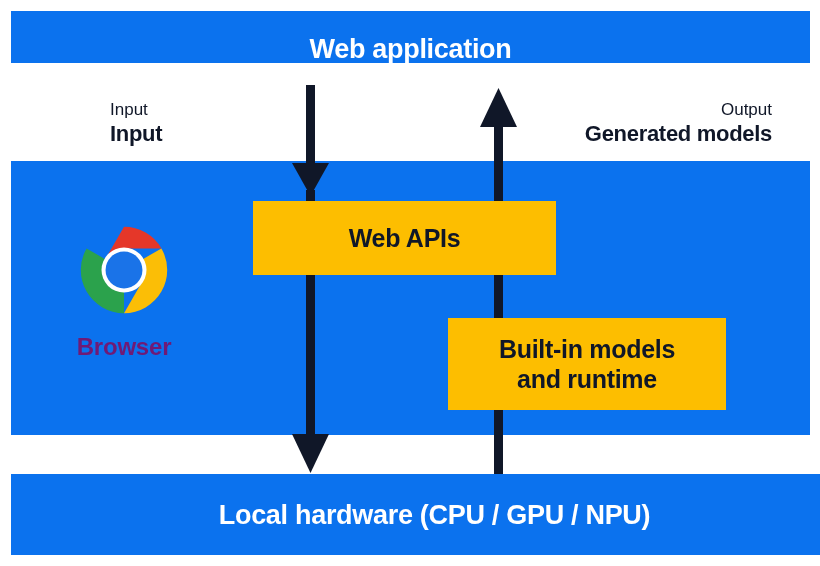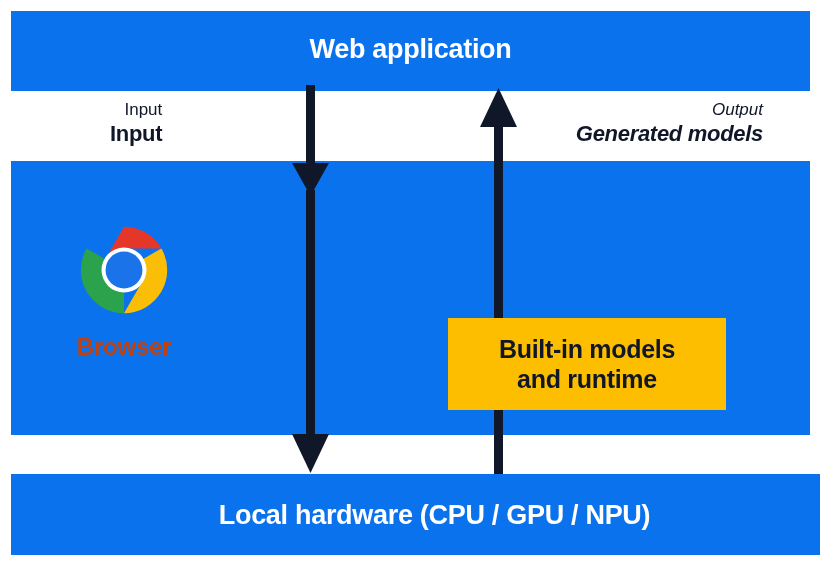--- a/index.html
+++ b/index.html
@@ -20,21 +20,21 @@
 
   
   .band {
     position: absolute;
     background: #0b72ee;
   }
   #band-web-application {
     left: 11px;
     top: 11px;
     width: 799px;
-    height: 80px;
+    height: 52px;
   }
   #band-browser {
     left: 11px;
     top: 161px;
     width: 799px;
     height: 274px;
   }
   #band-local-hardware {
     left: 11px;
     top: 474px;
@@ -114,21 +114,21 @@
     top: 0;
     width: 90px;
     height: 90px;
   }
   #browser-label {
     position: absolute;
     left: 0;
     right: 0;
     top: 108px;
     text-align: center;
-    color: #c2410c;
+    color: #701a75;
     font-size: 24px;
     font-weight: bold;
     letter-spacing: -0.2px;
   }
 
   
   .annot {
     position: absolute;
     color: #101728;
     white-space: nowrap;
@@ -142,27 +142,26 @@
   .annot .annot-value {
     display: block;
     font-size: 22px;
     font-weight: bold;
     line-height: 1.25;
     letter-spacing: -0.3px;
   }
   #annot-input {
     left: 110px;
     top: 99px;
-    text-align: right;
+    text-align: left;
   }
   #annot-output {
-    right: 57px;
+    right: 48px;
     top: 99px;
     text-align: right;
-    font-style: italic;
   }
 </style>
 </head>
 <body>
 
 <div id="diagram">
 
   <div class="band" id="band-web-application">
     <div class="band-title">Web application</div>
   </div>
@@ -181,20 +180,23 @@
       <rect class="arrow-path" x="306" y="190" width="9" height="246"></rect>
       <polygon class="arrow-path" points="292,434 329,434 310.5,473"></polygon>
     </g>
 
     <g>
       <rect class="arrow-path" x="494" y="120" width="9" height="354"></rect>
       <polygon class="arrow-path" points="480,127 517,127 498.5,88"></polygon>
     </g>
   </svg>
 
+  <div class="obox" id="box-web-apis">
+    <span class="obox-label">Web APIs</span>
+  </div>
 
   <div class="obox" id="box-builtin-models">
     <span class="obox-label">Built-in models
 and runtime</span>
   </div>
 
   <div id="browser-group">
     <svg id="chrome-logo" viewBox="0 0 100 100">
 
       <path d="M50 2 A48 48 0 0 1 91.57 26 L50 26 A24 24 0 0 0 29.2 38 Z" fill="#e53729"></path>

